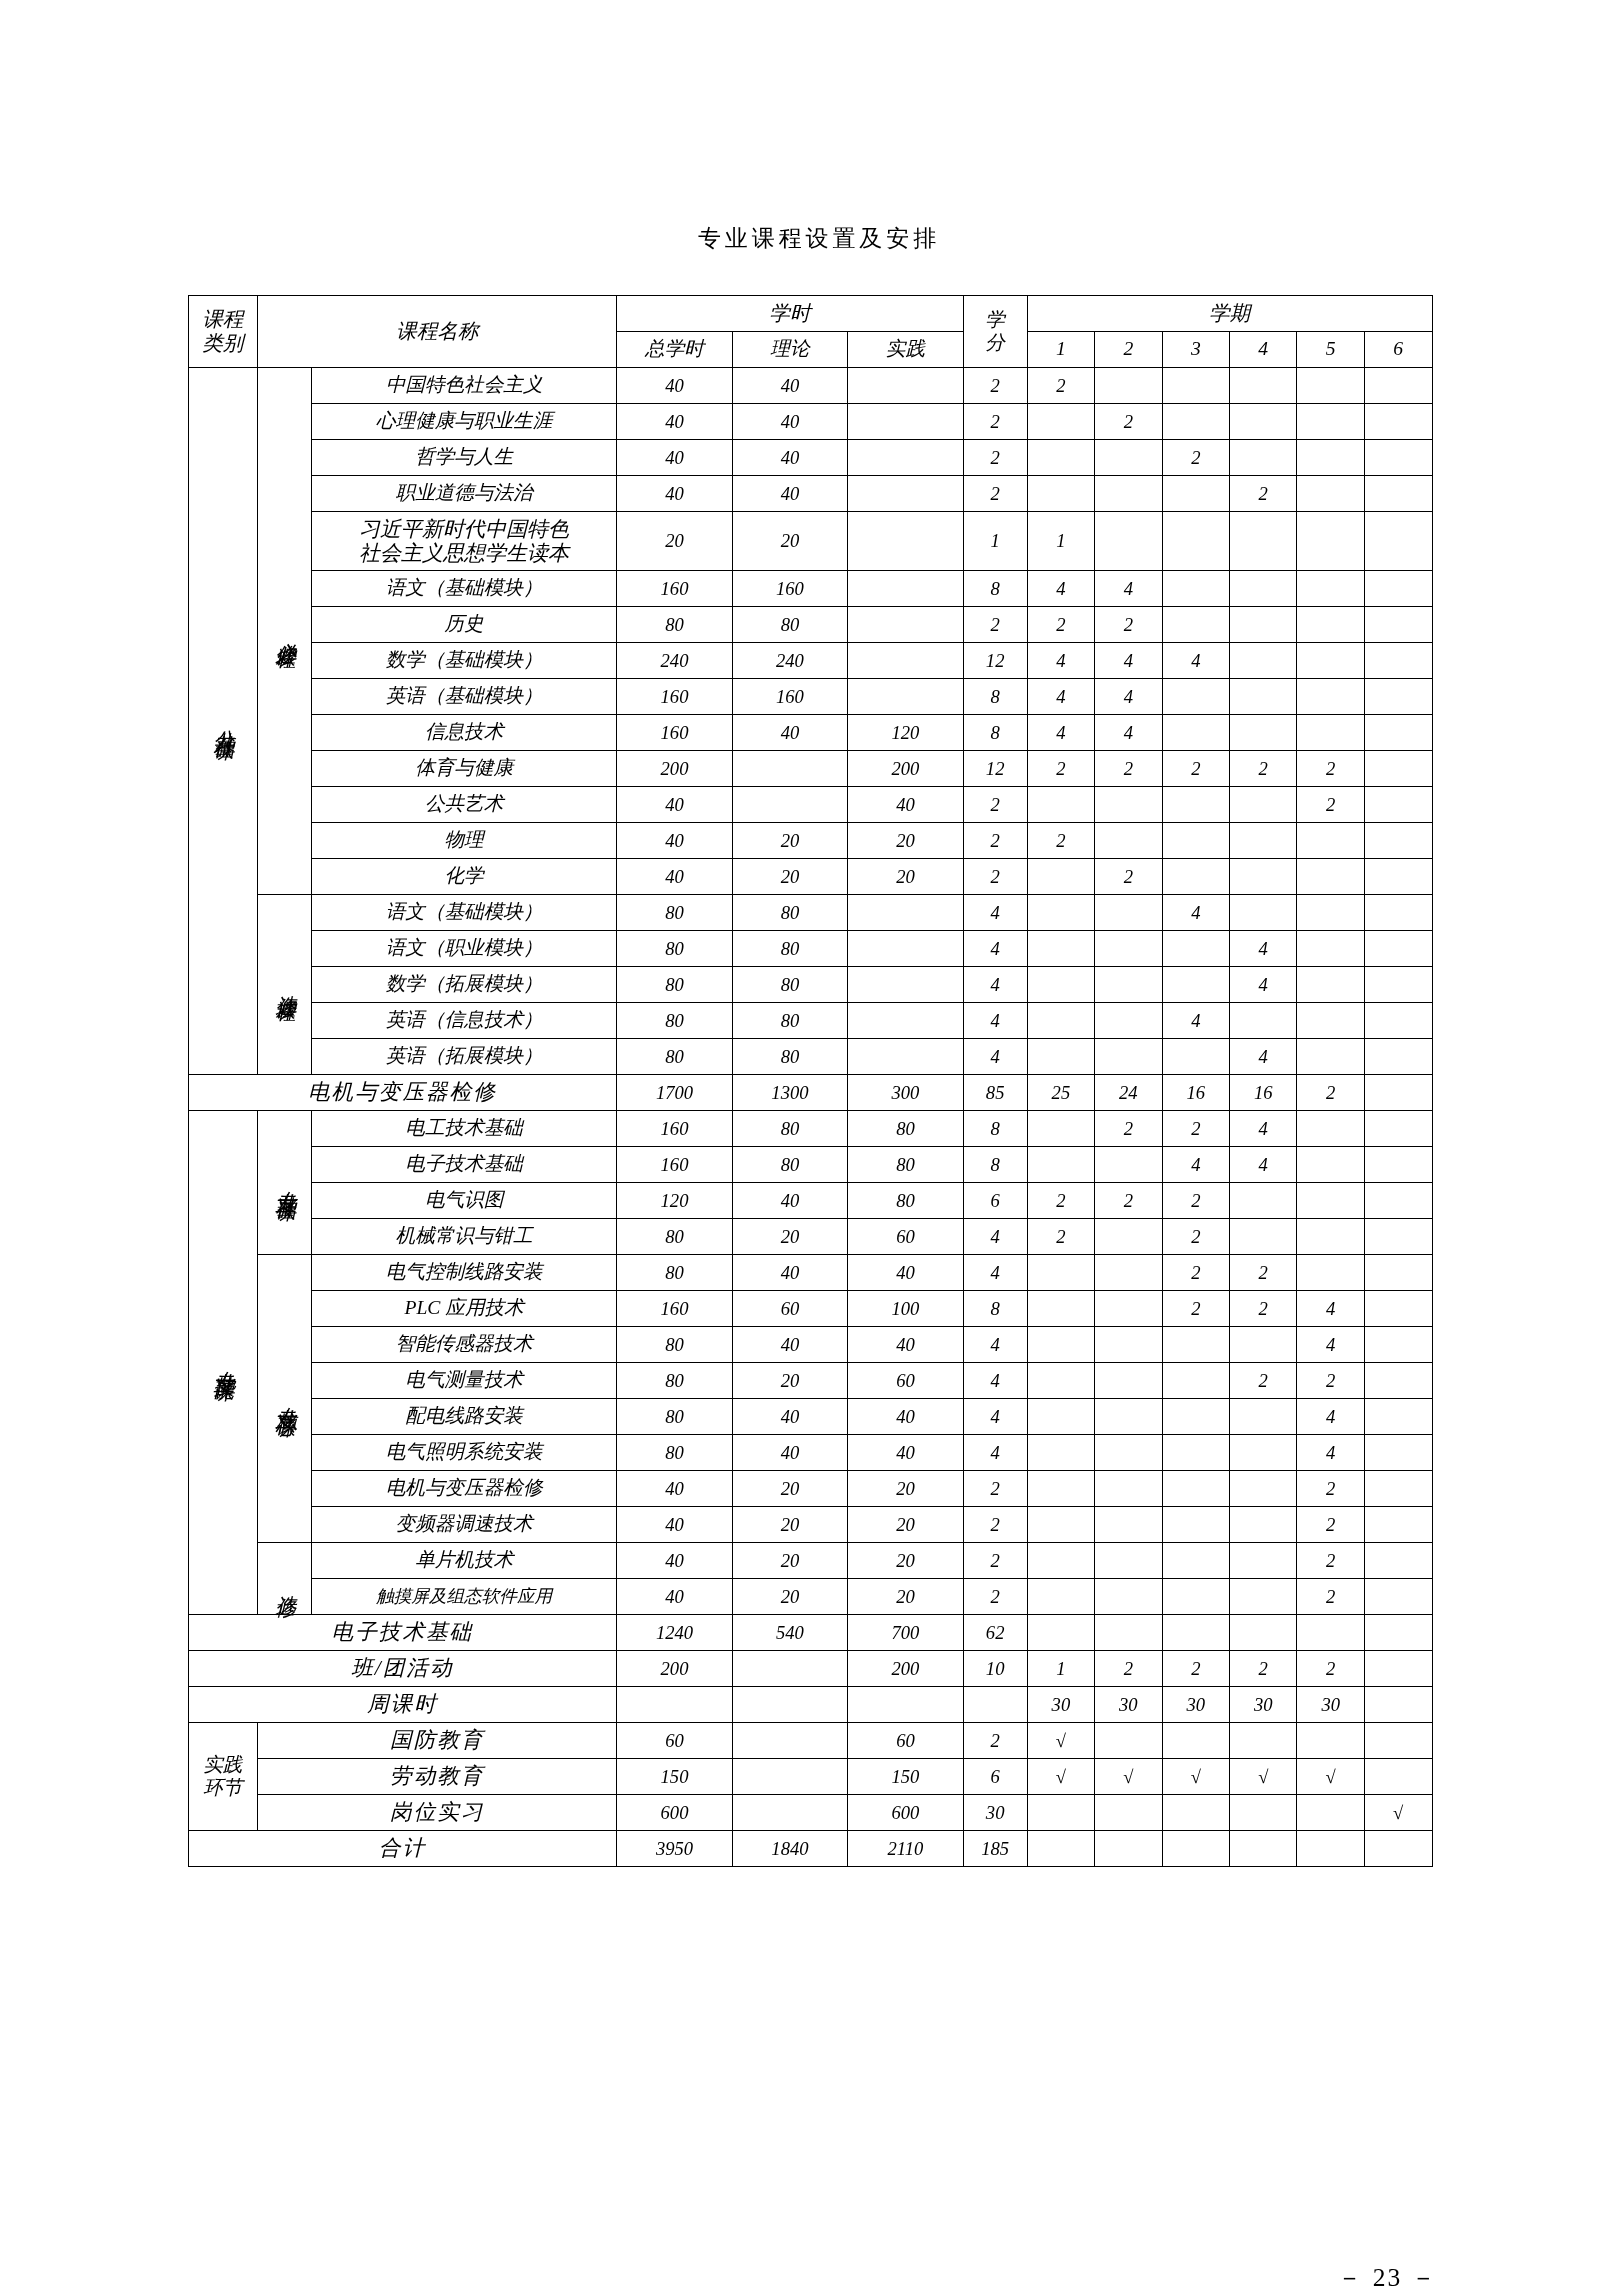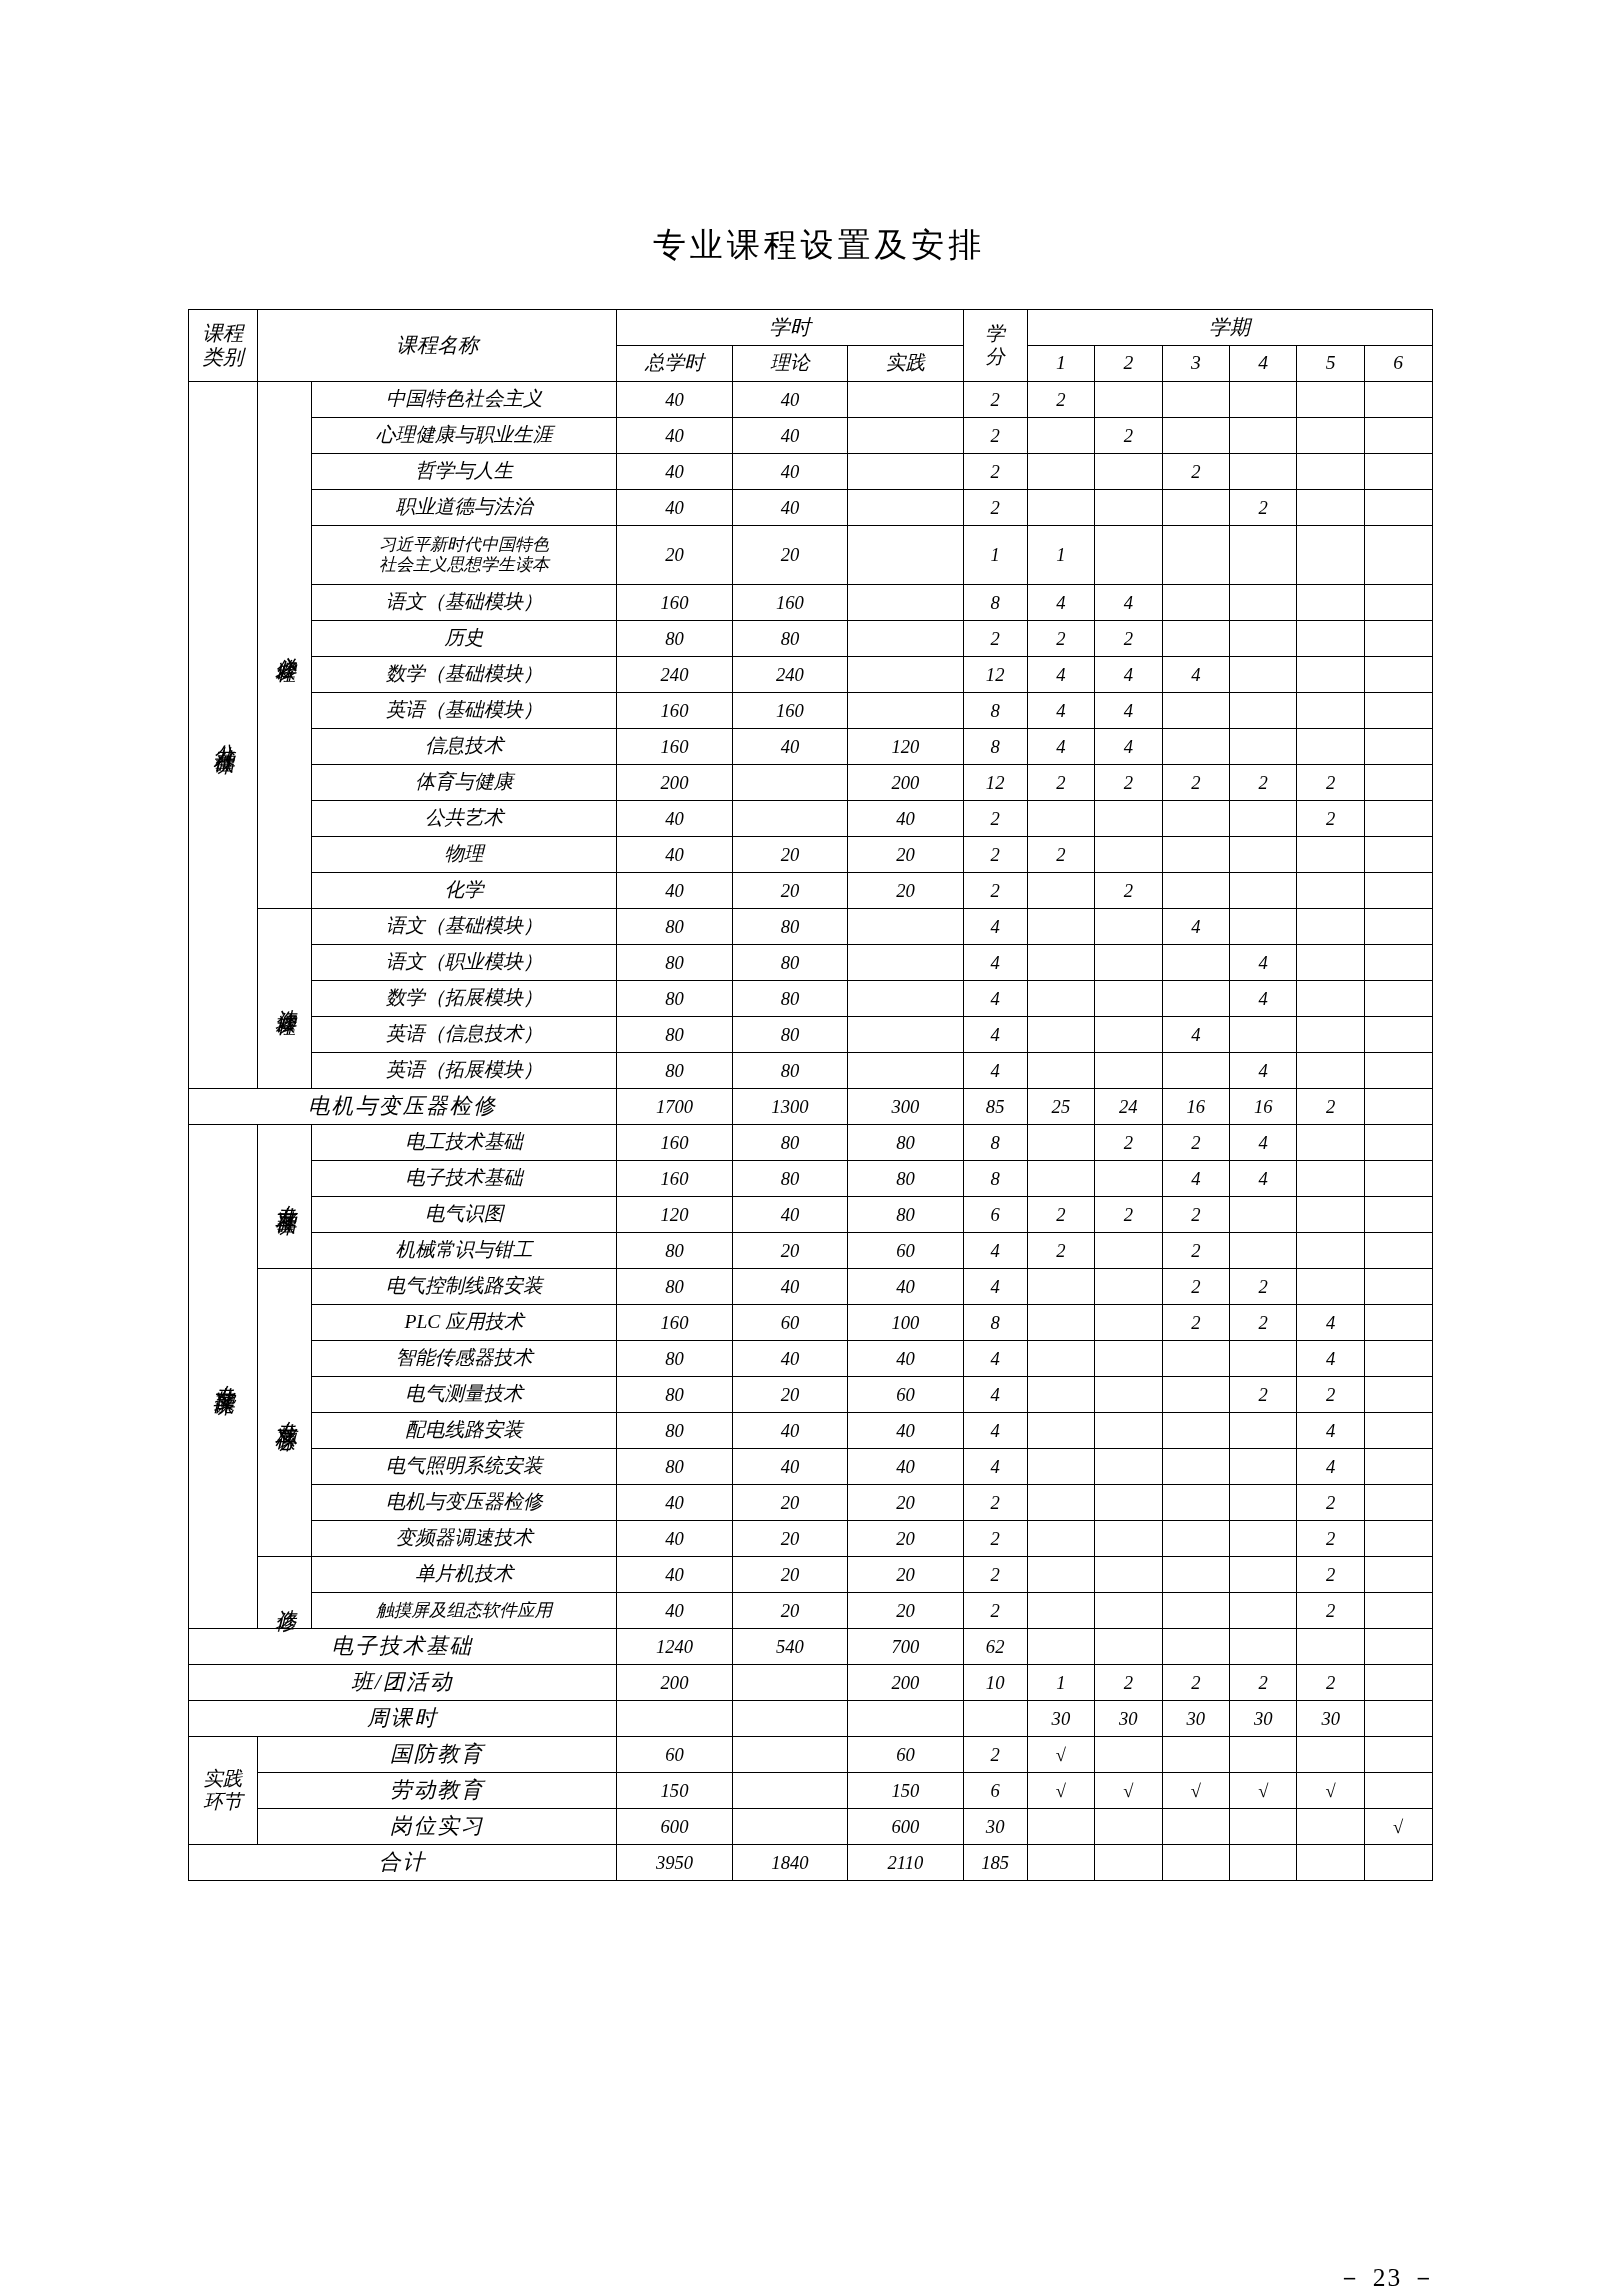--- a/index.html
+++ b/index.html
@@ -16,21 +16,21 @@
   }
   .page {
     width: 1620px;
     height: 2292px;
     box-sizing: border-box;
     padding: 0;
     position: relative;
   }
   .title {
     text-align: center;
-    font-size: 33px;
+    font-size: 23px;
     letter-spacing: 3.9px;
     margin-top: 223px;
     font-family: "Liberation Serif", "DejaVu Serif", serif;
     font-weight: normal;
     padding-left: 18px;
   }
   .table-wrap {
     margin: 41px auto 0 auto;
     width: 1245px;
     font-style: italic;
@@ -57,21 +57,21 @@
     margin: 0 auto;
     display: inline-block;
     font-size: 20.6px;
   }
   .name-cell {
     width: 265px;
     font-size: 19.6px;
   }
   .hdr { font-size: 20.6px; }
   .hdr-small { font-size: 19.6px; }
-  .two-line { line-height: 1.25; font-size: 17px; }
+  .two-line { line-height: 1.25; font-size: 21px; }
   .subtotal {
     font-size: 21.6px;
     letter-spacing: 2px;
   }
   .pagenum {
     position: absolute;
     right: 182px;
     top: 2037px;
     font-size: 25.5px;
     letter-spacing: 2px;

